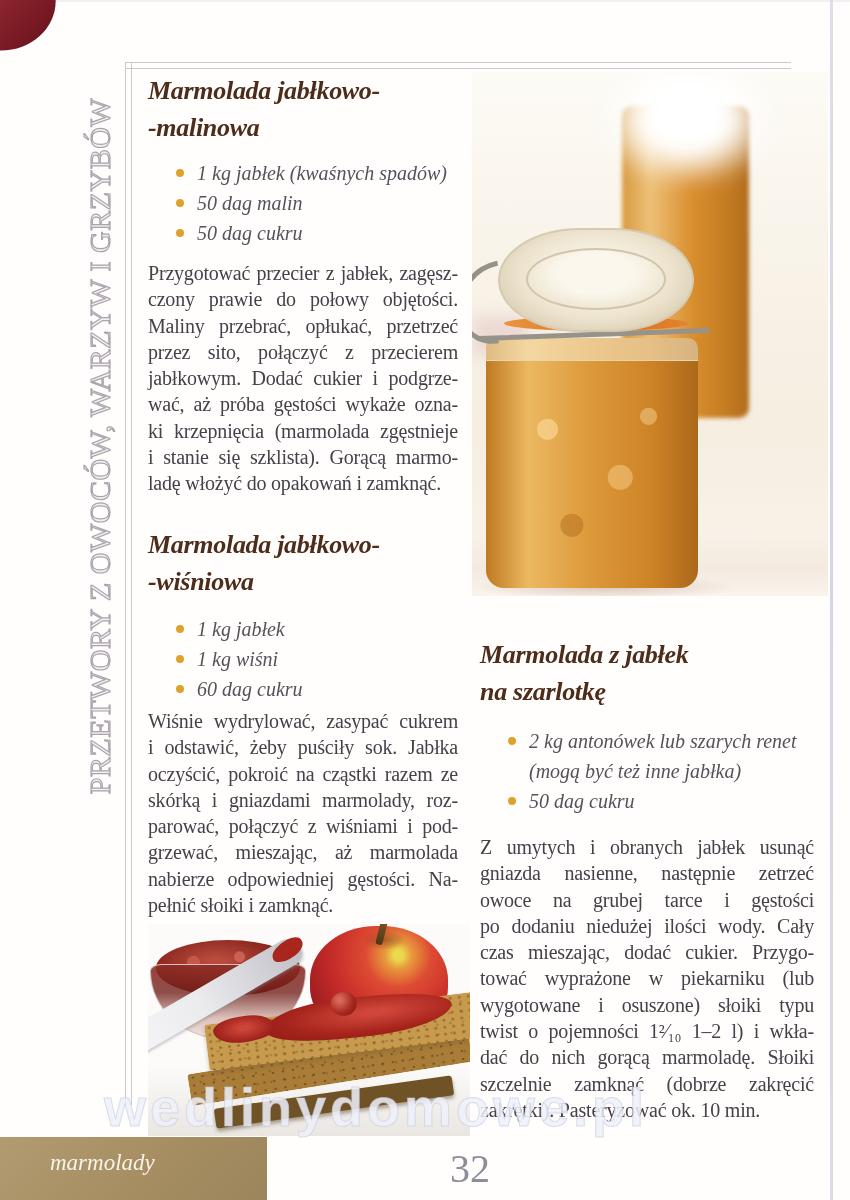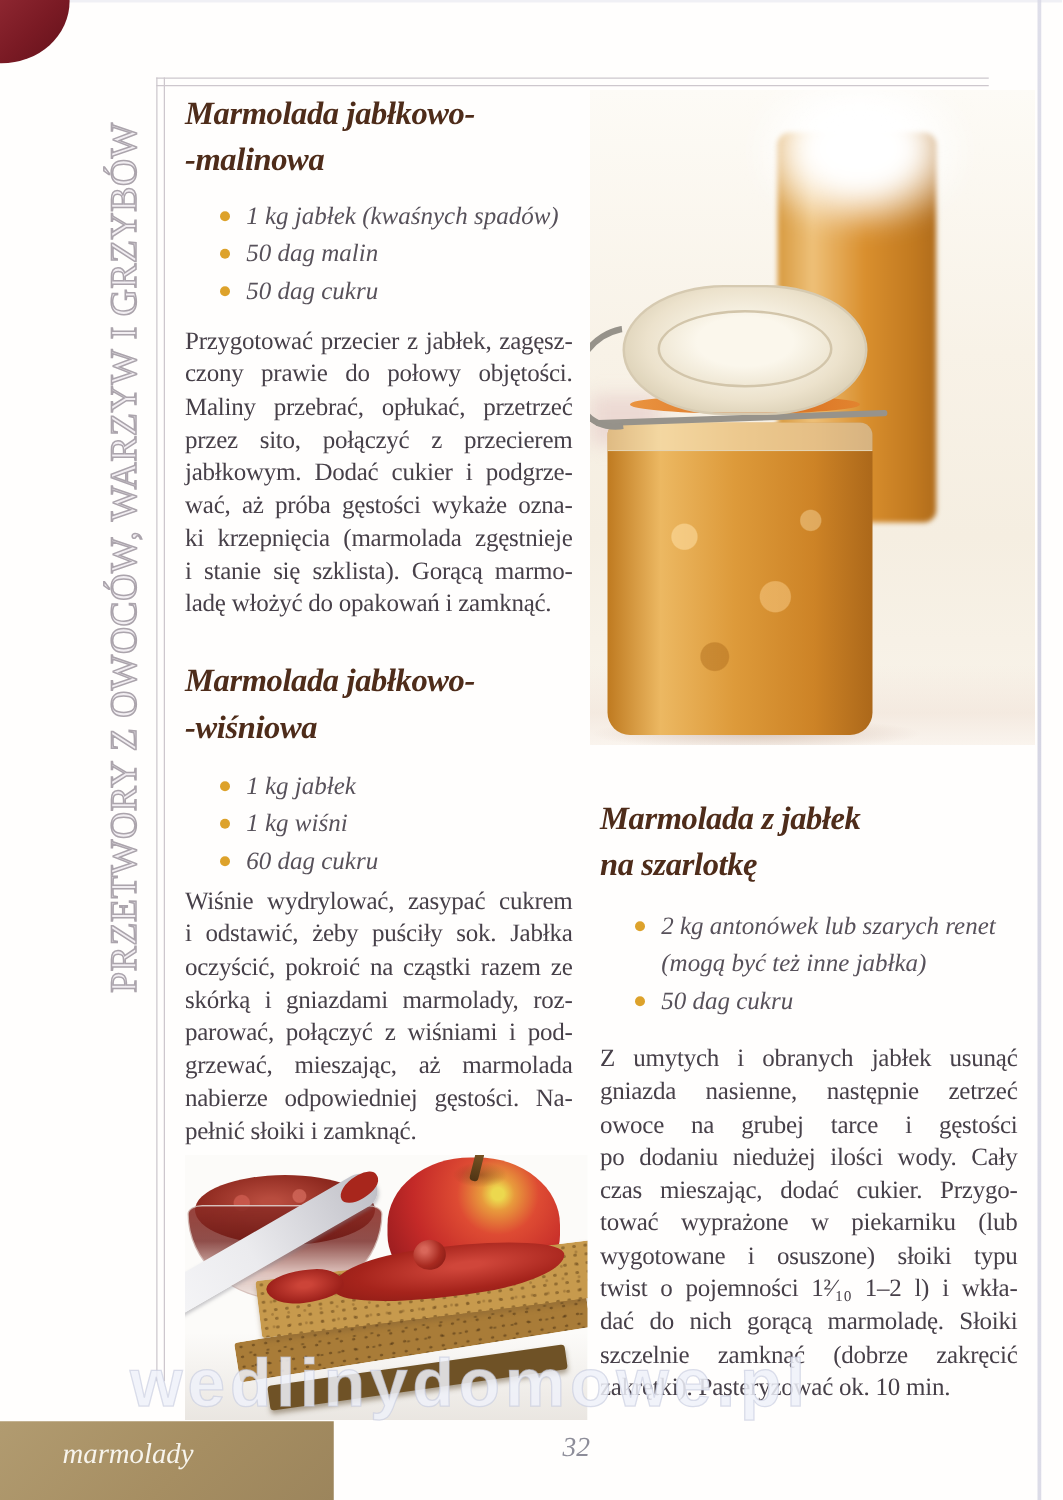--- a/index.html
+++ b/index.html
@@ -122,21 +122,21 @@
         transform:rotate(-30deg);transform-origin:left center;
         background:linear-gradient(90deg,#f7f7f9 0%,#ebebee 45%,#cfcfd5 80%,#bfbfc6 100%);
         box-shadow:0 2px 3px rgba(130,130,140,.45);}
   .pB-knifejam{position:absolute;right:-4px;top:2px;width:34px;height:18px;
         border-radius:60% 40% 55% 45%;background:#a8261c;}
 
   
   .tab{position:absolute;left:0;top:1137px;width:267px;height:63px;
         background:linear-gradient(135deg,#b19b70 0%,var(--tab-tan,#a68e62) 55%,#9c855c 100%);}
   .tab-label{position:absolute;left:30px;top:1150px;font-style:italic;font-size:23px;color:#f7f4ec;margin-left:20px;}
-  .page-number{position:absolute;left:450px;top:1145px;font-style:italic;font-size:22px;color:#8d8d99;}
+  .page-number{position:absolute;left:450px;top:1145px;font-size:40px;color:#8d8d99;}
   .watermark{position:absolute;left:104px;top:1076px;z-index:9;
         font-family:"Liberation Sans",sans-serif;font-weight:bold;font-size:54px;letter-spacing:4px;
         color:rgba(238,241,249,.85);-webkit-text-stroke:1px rgba(197,202,222,.6);white-space:nowrap;}
 </style>
 </head>
 <body>
 
 <div id="page">
 
   <div class="top-scan-line"></div>

